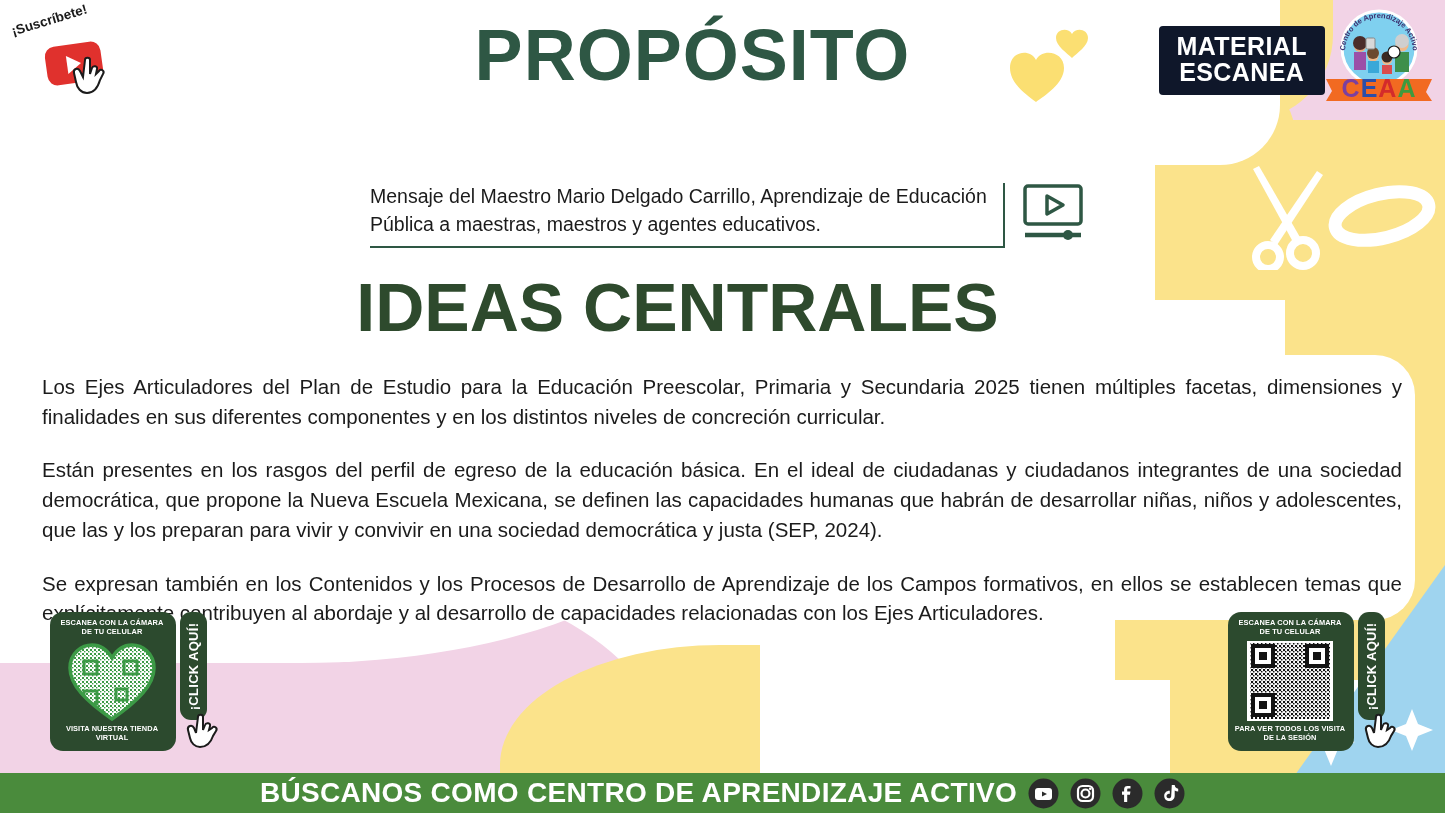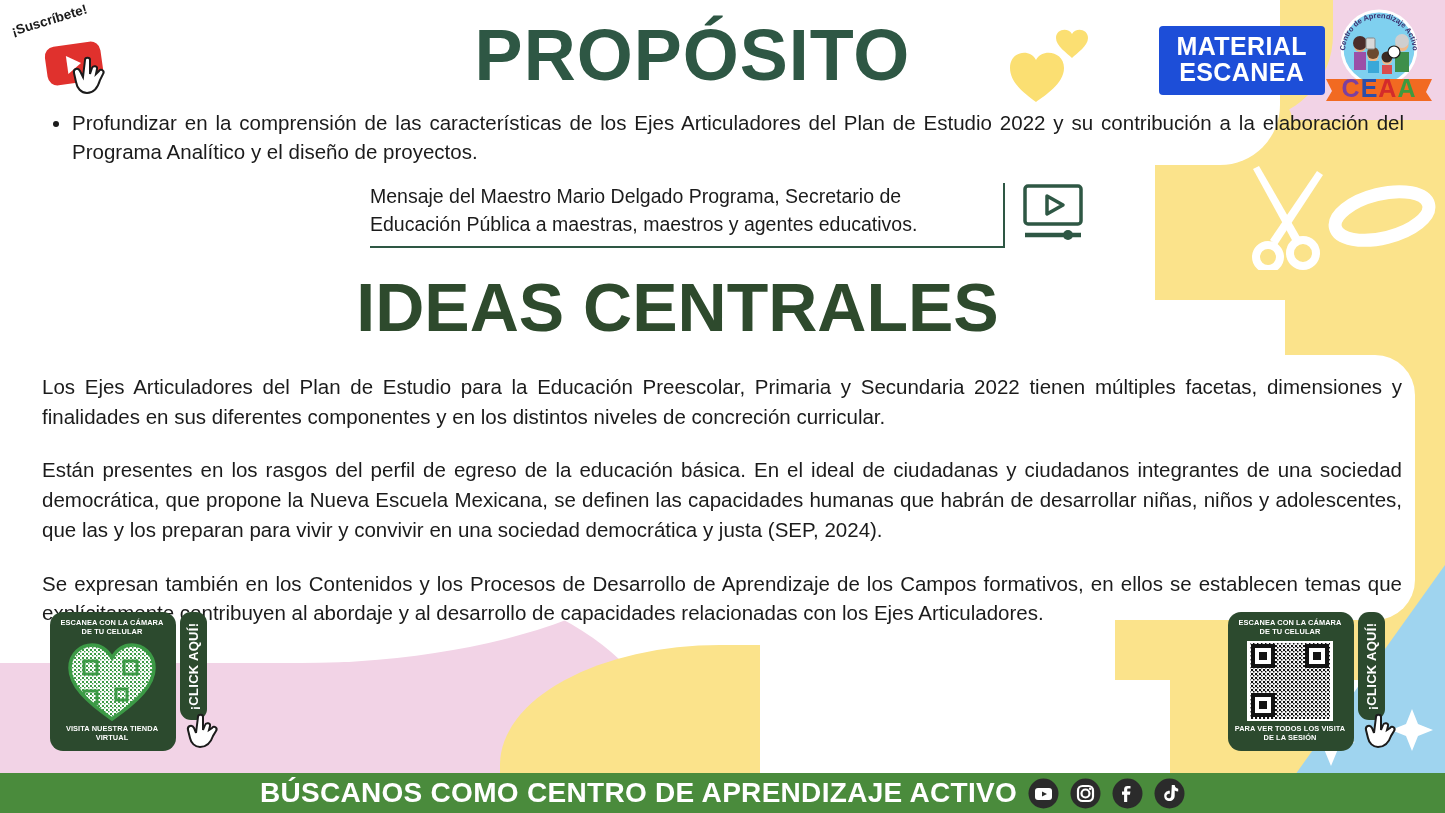--- a/index.html
+++ b/index.html
@@ -95,21 +95,21 @@
   }
   .yt-badge:after{
     content:"";position:absolute;left:21px;top:11px;
     border-left:14px solid #fff;border-top:9px solid transparent;border-bottom:9px solid transparent;
   }
   .hand-cursor{position:absolute;left:62px;top:42px;width:40px;height:44px;}
 
   
   .material-badge{
     position:absolute;right:120px;top:26px;z-index:7;
-    background:#1d4ed8;color:#ffffff;
+    background:#0f172a;color:#ffffff;
     padding:7px 18px 9px 18px;border-radius:4px;
     text-align:center;line-height:1.05;
     font-weight:bold;font-size:25px;letter-spacing:.4px;
     font-family:"Liberation Sans", sans-serif;
   }
   .material-badge div{display:block;}
 
   
   .ceaa-logo{position:absolute;right:5px;top:2px;width:122px;height:100px;z-index:8;}
 
@@ -291,41 +291,36 @@
       <tspan fill="#7b3fa0">C</tspan><tspan fill="#2b4ea8">E</tspan><tspan fill="#d42b2b">A</tspan><tspan fill="#3e9a3e">A</tspan>
     </text>
   </svg>
 
   <div class="title-proposito">PROPÓSITO</div>
   <svg class="hearts" viewBox="0 0 92 84">
     <path d="M62 12 c4-7 16-5 16 4 c0 8-11 15-16 20 c-5-5-16-12-16-20 c0-9 12-11 16-4 z" fill="#fbdf72"></path>
     <path d="M26 38 c6-12 28-9 28 8 c0 16-20 28-28 34 c-8-6-26-18-26-34 c0-17 20-20 26-8 z" fill="#fbdf72"></path>
   </svg>
 
-  <div class="bullet-block">
-    <ul>
-      <li>Profundizar en la comprensión de las características de los Ejes Articuladores del Plan de Estudio 2022 y su contribución a la elaboración del Programa Analítico y el diseño de proyectos.</li>
-    </ul>
-  </div>
 
   <div class="video-row">
-    <div class="video-msg">Mensaje del Maestro Mario Delgado Programa, Secretario de Educación Pública a maestras, maestros y agentes educativos.</div>
+    <div class="video-msg">Mensaje del Maestro Mario Delgado Carrillo, Aprendizaje de Educación Pública a maestras, maestros y agentes educativos.</div>
     <div class="video-divider"></div>
     <svg class="video-icon" viewBox="0 0 64 62">
       <rect x="4" y="3" width="56" height="38" rx="3" fill="none" stroke="#2e5744" stroke-width="3.5"></rect>
       <path d="M26 13 L42 22 L26 31 Z" fill="none" stroke="#2e5744" stroke-width="3.5" stroke-linejoin="round"></path>
       <line x1="4" y1="52" x2="60" y2="52" stroke="#2e5744" stroke-width="4.5"></line>
       <circle cx="47" cy="52" r="5" fill="#2e5744"></circle>
     </svg>
   </div>
 
   <div class="title-ideas">IDEAS CENTRALES</div>
 
   <div class="body-text">
-    <p>Los Ejes Articuladores del Plan de Estudio para la Educación Preescolar, Primaria y Secundaria 2022 tienen múltiples facetas, dimensiones y finalidades en sus diferentes componentes y en los distintos niveles de concreción curricular.</p>
+    <p>Los Ejes Articuladores del Plan de Estudio para la Educación Preescolar, Primaria y Secundaria 2025 tienen múltiples facetas, dimensiones y finalidades en sus diferentes componentes y en los distintos niveles de concreción curricular.</p>
     <p>Están presentes en los rasgos del perfil de egreso de la educación básica. En el ideal de ciudadanas y ciudadanos integrantes de una sociedad democrática, que propone la Nueva Escuela Mexicana, se definen las capacidades humanas que habrán de desarrollar niñas, niños y adolescentes, que las y los preparan para vivir y convivir en una sociedad democrática y justa (SEP, 2024).</p>
     <p>Se expresan también en los Contenidos y los Procesos de Desarrollo de Aprendizaje de los Campos formativos, en ellos se establecen temas que explícitamente contribuyen al abordaje y al desarrollo de capacidades relacionadas con los Ejes Articuladores.</p>
   </div>
 
   <div class="qr-block qr-left">
     <div class="qr-card">
       <div class="qr-cap">ESCANEA CON LA CÁMARA DE TU CELULAR</div>
       <svg class="qr-img" width="92" height="80" viewBox="0 0 92 80">
         <defs>
           <clipPath id="heartclip">

